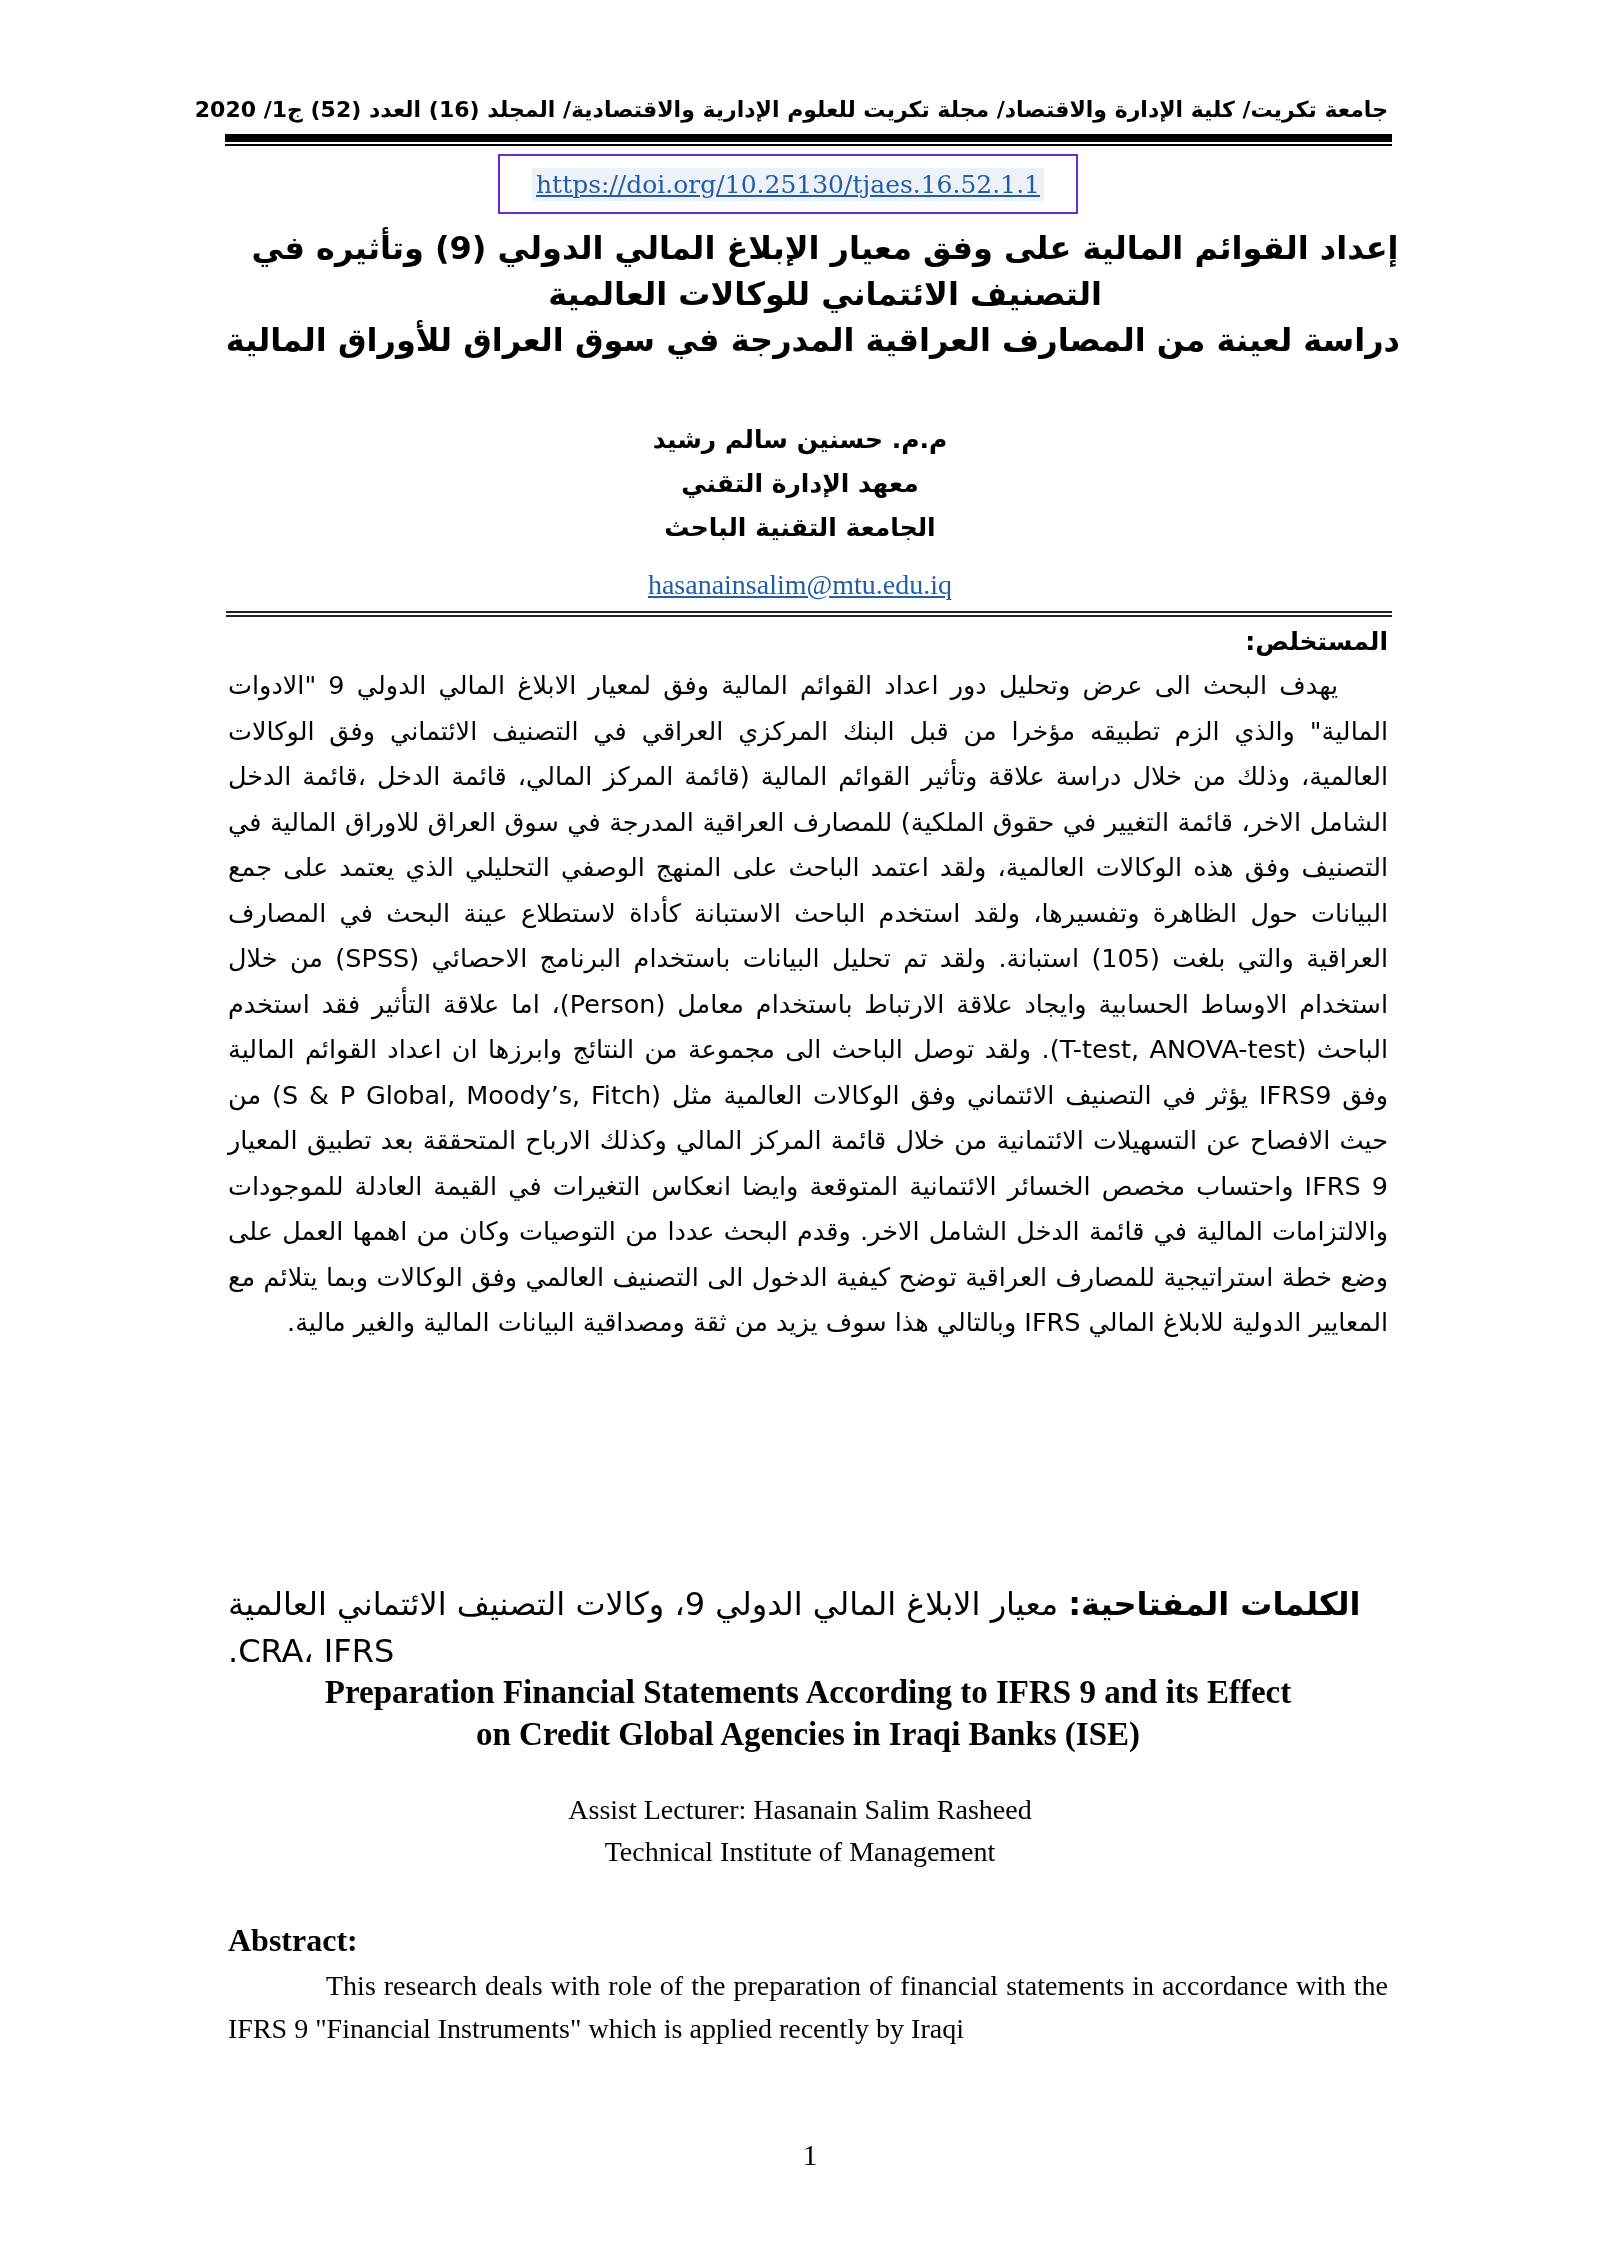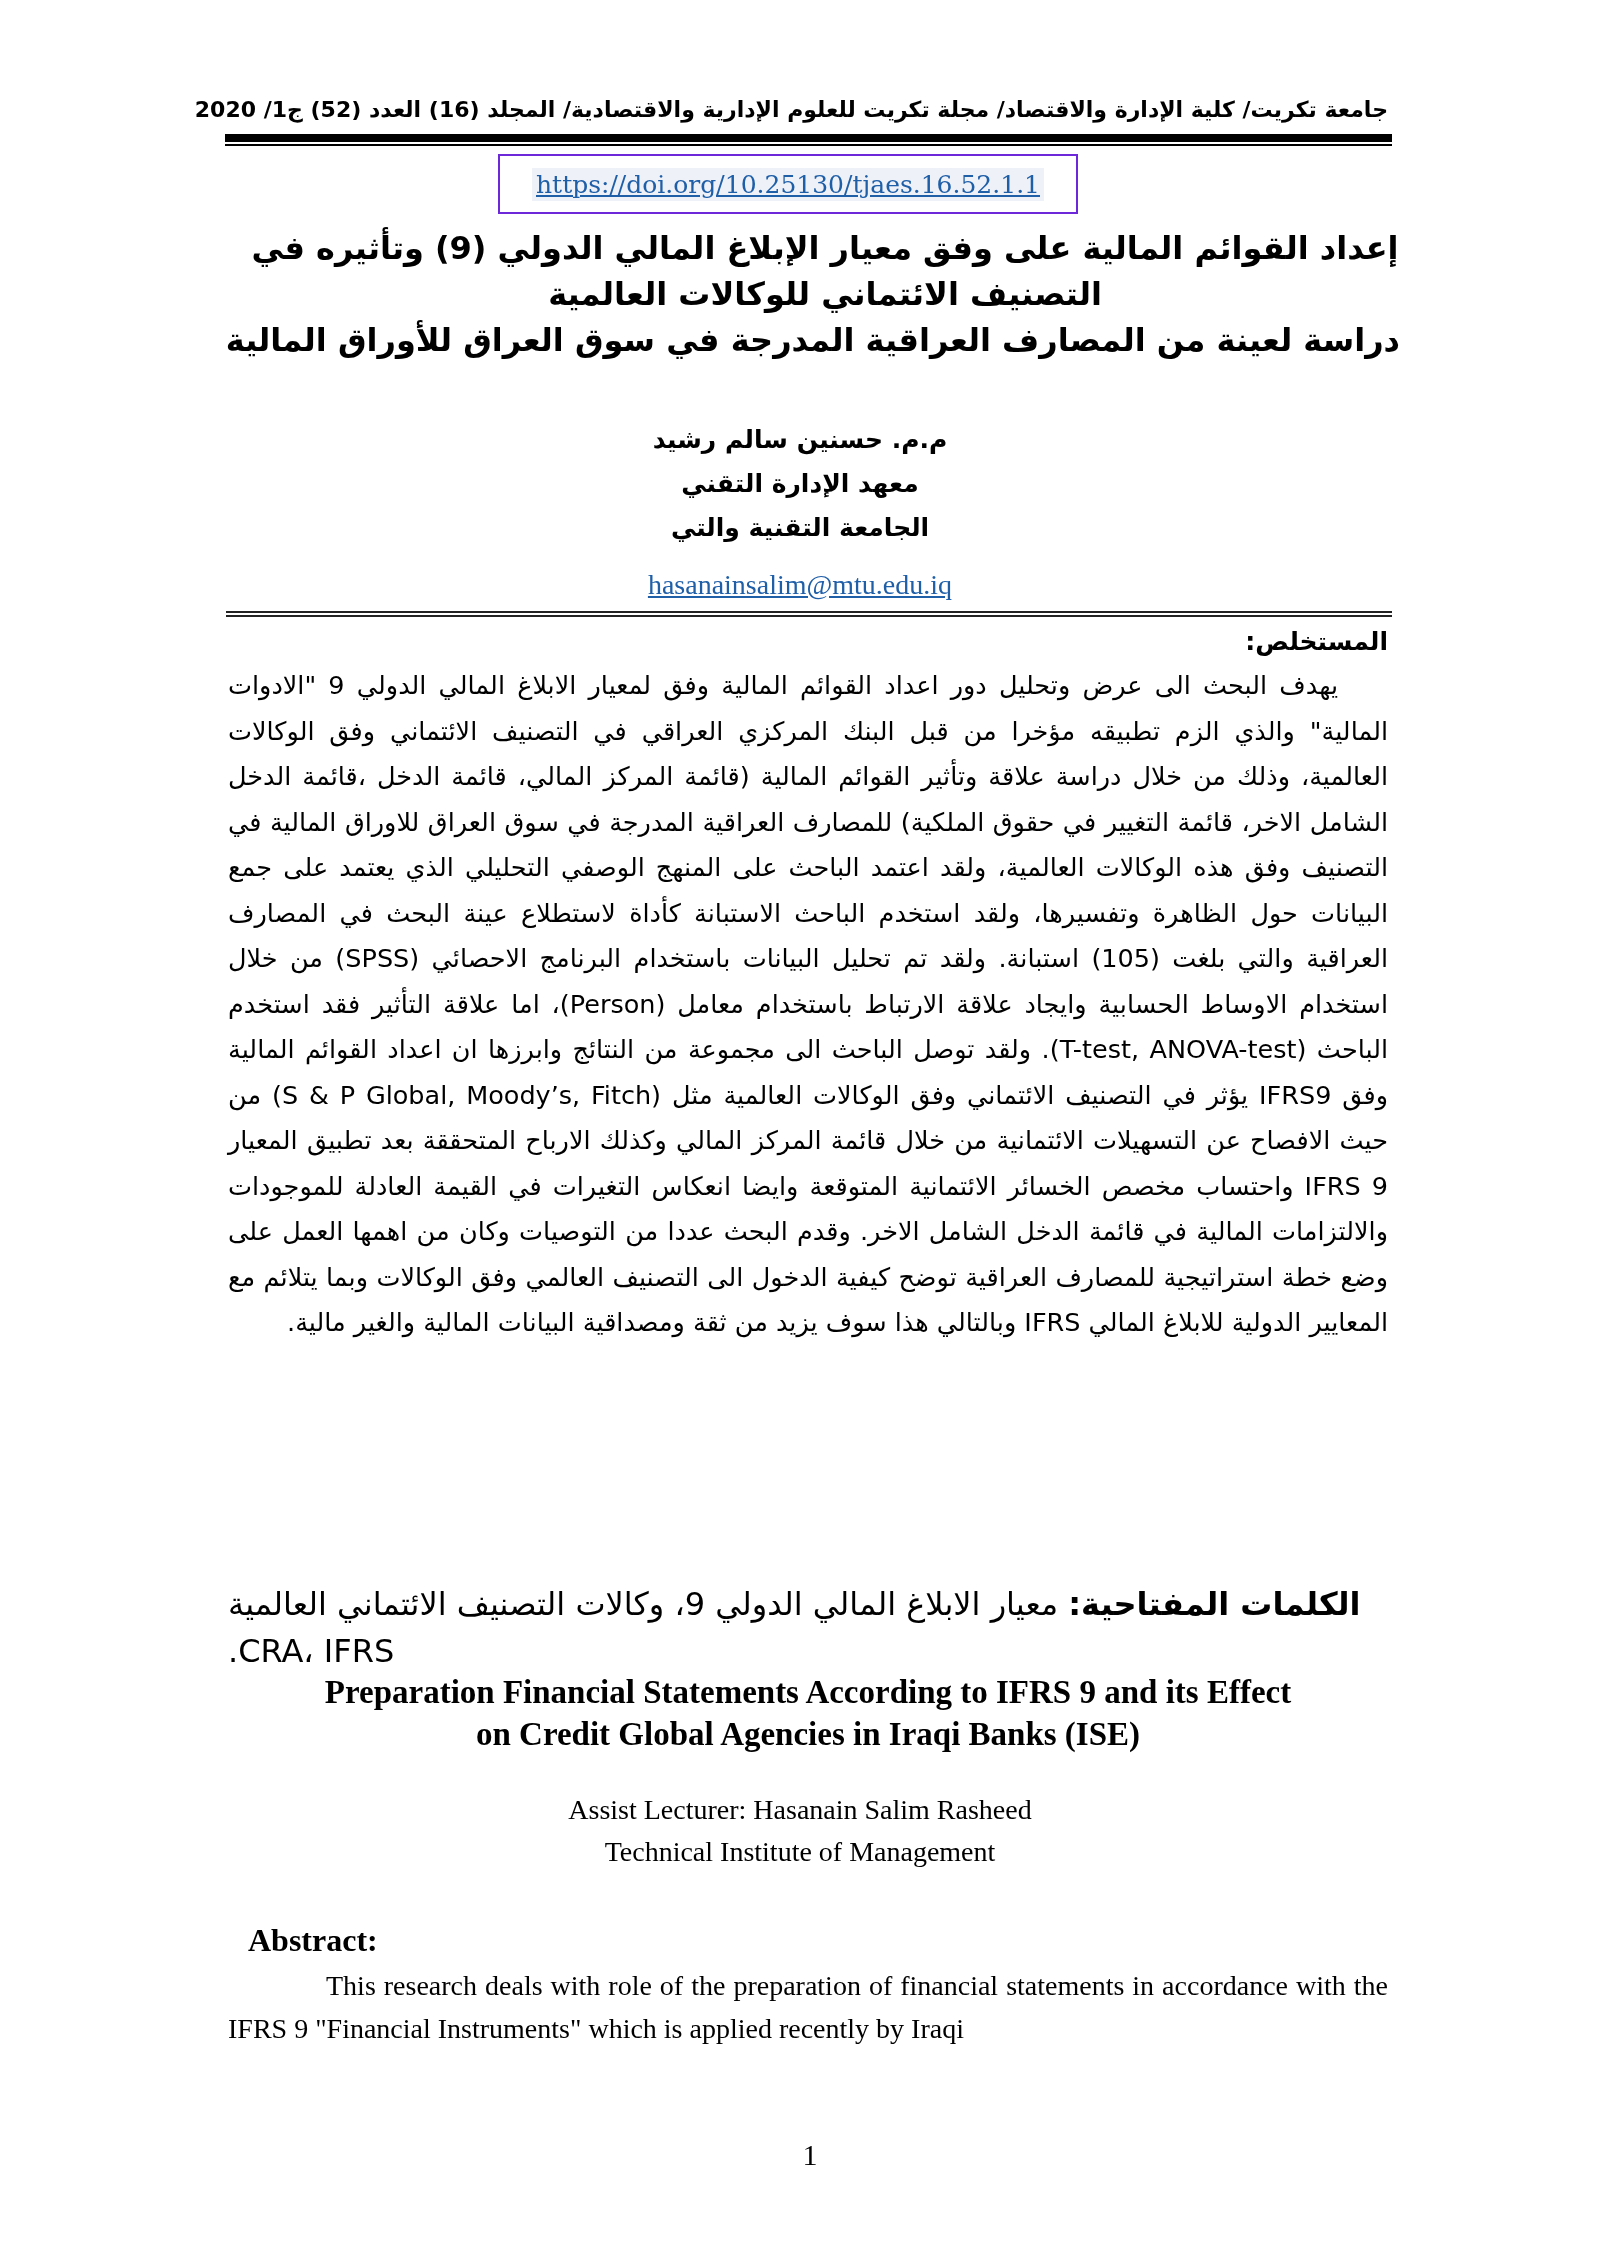--- a/index.html
+++ b/index.html
@@ -70,21 +70,21 @@
   .title-en {
     position: absolute; left: 228px; top: 1668px; width: 1160px; text-align: center;
     font-family: "Liberation Serif", serif; font-weight: bold; font-size: 33px; line-height: 42px;
   }
   .author-en {
     position: absolute; left: 400px; top: 1786px; width: 800px; text-align: center;
     font-family: "Liberation Serif", serif; font-size: 28px; line-height: 42px;
   }
   .abstract-en-heading {
     position: absolute; left: 228px; top: 1917px;
-    font-family: "Liberation Serif", serif; font-weight: bold; font-size: 32px; line-height: 40px; margin-left: 20px;
+    font-family: "Liberation Serif", serif; font-weight: bold; font-size: 32px; line-height: 40px;
   }
   .abstract-en {
     position: absolute; left: 228px; top: 1961px; width: 1160px;
     font-family: "Liberation Serif", serif; font-size: 28px; line-height: 43px;
     text-align: justify; text-indent: 98px; margin: 0;
   }
   .page-number {
     position: absolute; left: 760px; top: 2135px; width: 100px; text-align: center;
     font-family: "Liberation Serif", serif; font-size: 30px;
   }
@@ -103,21 +103,21 @@
 
   <div class="title-ar">
     <div>إعداد القوائم المالية على وفق معيار الإبلاغ المالي الدولي (9) وتأثيره في</div>
     <div>التصنيف الائتماني للوكالات العالمية</div>
     <div>دراسة لعينة من المصارف العراقية المدرجة في سوق العراق للأوراق المالية</div>
   </div>
 
   <div class="author-block">
     <div>م.م. حسنين سالم رشيد</div>
     <div>معهد الإدارة التقني</div>
-    <div>الجامعة التقنية والتي</div>
+    <div>الجامعة التقنية الباحث</div>
   </div>
   <div class="email">hasanainsalim@mtu.edu.iq</div>
   <div class="author-rule"></div>
 
   <div class="abstract-ar-heading">المستخلص:</div>
   <p class="abstract-ar">يهدف البحث الى عرض وتحليل دور اعداد القوائم المالية وفق لمعيار الابلاغ المالي الدولي 9 "الادوات المالية" والذي الزم تطبيقه مؤخرا من قبل البنك المركزي العراقي في التصنيف الائتماني وفق الوكالات العالمية، وذلك من خلال دراسة علاقة وتأثير القوائم المالية (قائمة المركز المالي، قائمة الدخل ،قائمة الدخل الشامل الاخر، قائمة التغيير في حقوق الملكية) للمصارف العراقية المدرجة في سوق العراق للاوراق المالية في التصنيف وفق هذه الوكالات العالمية، ولقد اعتمد الباحث على المنهج الوصفي التحليلي الذي يعتمد على جمع البيانات حول الظاهرة وتفسيرها، ولقد استخدم الباحث الاستبانة كأداة لاستطلاع عينة البحث في المصارف العراقية والتي بلغت (105) استبانة. ولقد تم تحليل البيانات باستخدام البرنامج الاحصائي (SPSS) من خلال استخدام الاوساط الحسابية وايجاد علاقة الارتباط باستخدام معامل (Person)، اما علاقة التأثير فقد استخدم الباحث (T-test, ANOVA-test). ولقد توصل الباحث الى مجموعة من النتائج وابرزها ان اعداد القوائم المالية وفق IFRS9 يؤثر في التصنيف الائتماني وفق الوكالات العالمية مثل (S &amp; P Global, Moody’s, Fitch) من حيث الافصاح عن التسهيلات الائتمانية من خلال قائمة المركز المالي وكذلك الارباح المتحققة بعد تطبيق المعيار IFRS 9 واحتساب مخصص الخسائر الائتمانية المتوقعة وايضا انعكاس التغيرات في القيمة العادلة للموجودات والالتزامات المالية في قائمة الدخل الشامل الاخر. وقدم البحث عددا من التوصيات وكان من اهمها العمل على وضع خطة استراتيجية للمصارف العراقية توضح كيفية الدخول الى التصنيف العالمي وفق الوكالات وبما يتلائم مع المعايير الدولية للابلاغ المالي IFRS وبالتالي هذا سوف يزيد من ثقة ومصداقية البيانات المالية والغير مالية.</p>
 
   <div class="keywords-ar">
     <span class="kw-label">الكلمات المفتاحية:</span>
     <span>معيار الابلاغ المالي الدولي 9، وكالات التصنيف الائتماني العالمية CRA، IFRS.</span>

